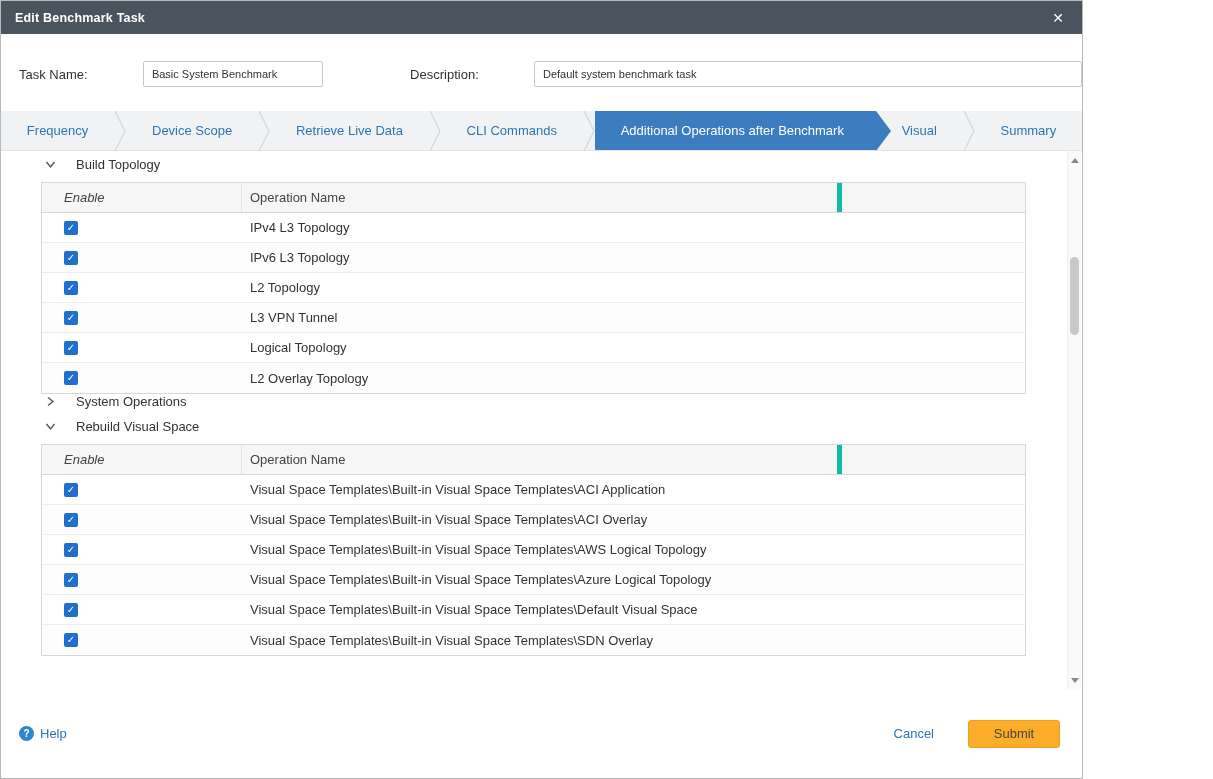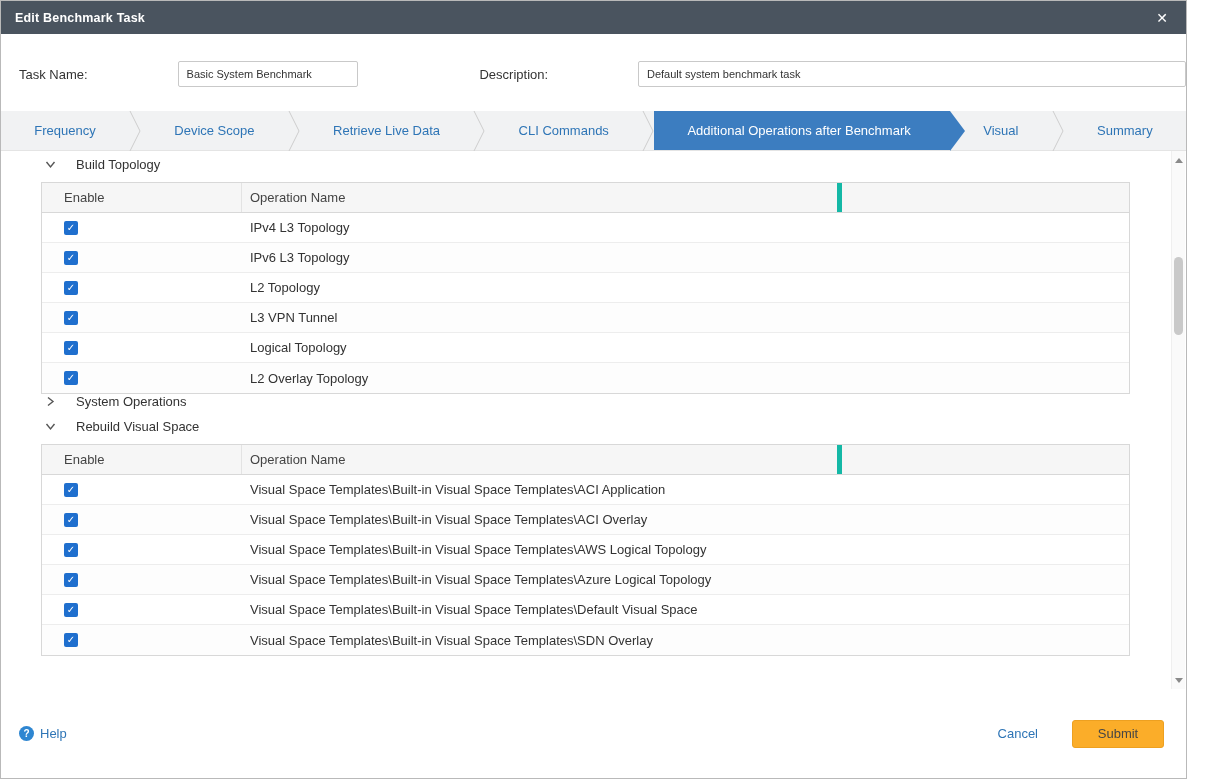--- a/index.html
+++ b/index.html
@@ -2,21 +2,21 @@
 <html style="--titlebar: #4a545f; --accent: #3c7dc0; --link: #2e75b6; --checkbox: #1f6fce; --submit: #fbad29;"><head>
 <meta charset="utf-8">
 <style>
   * { box-sizing: border-box; margin: 0; padding: 0; }
   html,body { width:1213px; height:779px; }
   body {
     font-family: "Liberation Sans", "DejaVu Sans", sans-serif;
     font-size: 13px; color:#333; background:#fff;
   }
   .dialog {
-    width:1187px; height:779px; display:flex; flex-direction:column;
+    width:1083px; height:779px; display:flex; flex-direction:column;
     border:1px solid #b9b9b9; background:#fff; overflow:hidden;
   }
   
   .titlebar {
     height:33px; background:var(--titlebar,#4a545f); color:#fff;
     display:flex; align-items:center; justify-content:space-between;
     padding:0 14px; flex:0 0 auto;
   }
   .titlebar .title { font-size:12.5px; font-weight:700; letter-spacing:.2px; }
   .titlebar .close { font-size:14px; cursor:pointer; line-height:1; padding:2px 4px; }
@@ -62,21 +62,21 @@
   .section-head:first-child { margin-top:0; }
   .section-title { color:#333; }
   .chev { display:block; }
   .table {
     width:100%; border:1px solid #d8d8d8; background:#fff;
   }
   .thead {
     display:flex; height:30px; background:#f6f6f6; border-bottom:1px solid #d8d8d8;
     color:#444; align-items:center;
   }
-  .thead .c1, .trow .c1 { width:200px; flex:0 0 auto; padding-left:22px; display:flex; align-items:center; }
+  .thead .c1, .trow .c1 { width:200px; flex:0 0 auto; padding-left:22px; display:flex; align-items:center;font-style:italic; }
   .thead .c2, .trow .c2 { width:600px; flex:0 0 auto; display:flex; align-items:center; }
   .thead .c3, .trow .c3 { flex:1 1 auto; }
   .thead .c1 { border-right:1px solid #e3e3e3; height:100%; }
   .thead .c2 { border-right:5px solid #14b8a6; height:100%; padding-left:8px; }
   .trow {
     display:flex; height:30px; align-items:center; border-bottom:1px solid #ededed;
     background:#fff;
   }
   .trow:nth-child(odd) { background:#fdfdfd; }
   .trow:last-child { border-bottom:none; }

